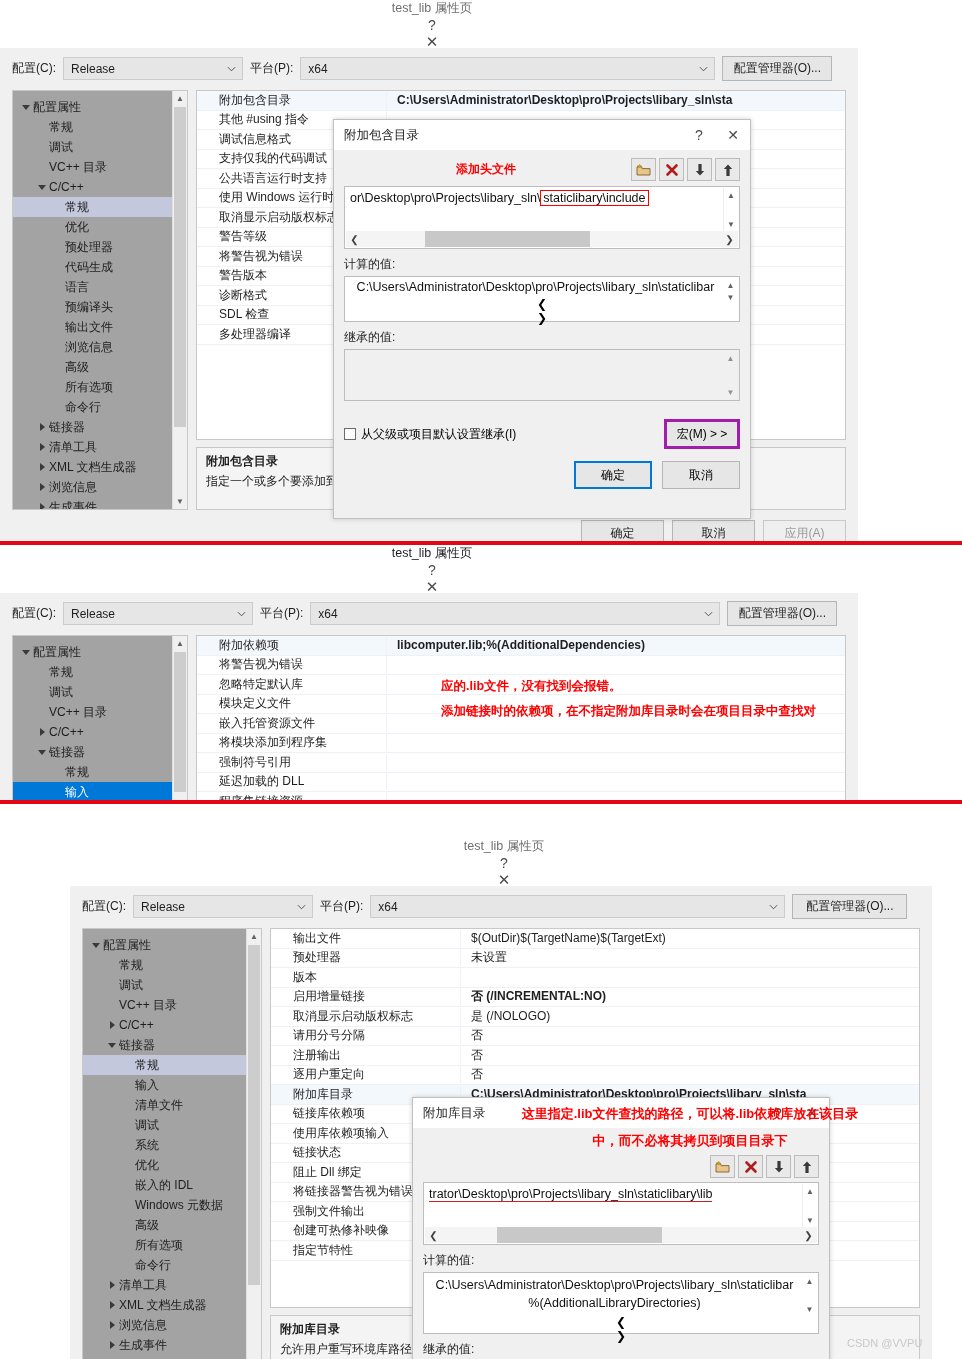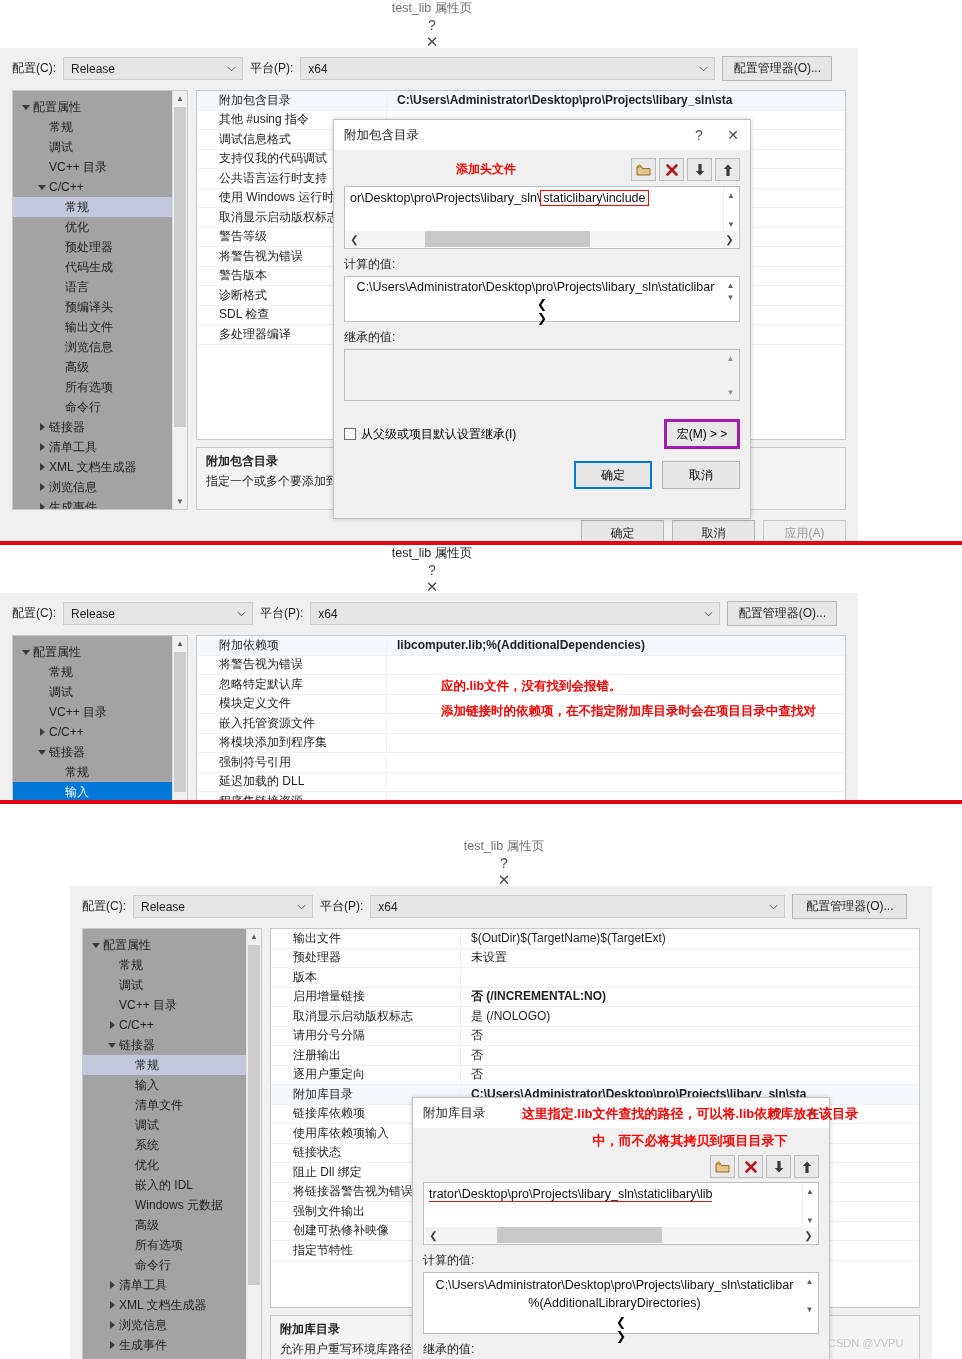--- a/index.html
+++ b/index.html
@@ -947,14 +947,14 @@
       <div class="fieldlabel">继承的值:</div>
 
     </div>
   </div>
 
   <div class="ann" style="position:absolute; left:480px; top:1100px; width:420px; font-size:13px; line-height:27px; text-align:center; white-space:nowrap;">
     <div>这里指定.lib文件查找的路径，可以将.lib依赖库放在该目录</div>
     <div>中，而不必将其拷贝到项目目录下</div>
   </div>
 
-  <div class="watermark" style="left:828px; top:1337px;">CSDN @VVPU</div>
+  <div class="watermark" style="left:847px; top:1337px;">CSDN @VVPU</div>
 </div>
 
 </body></html>

